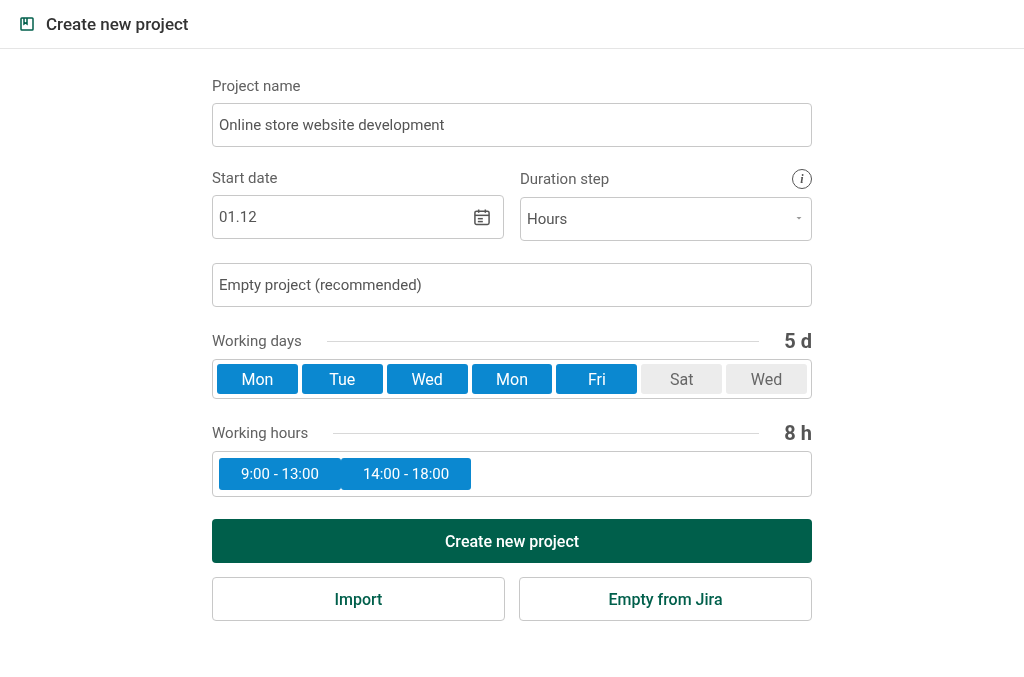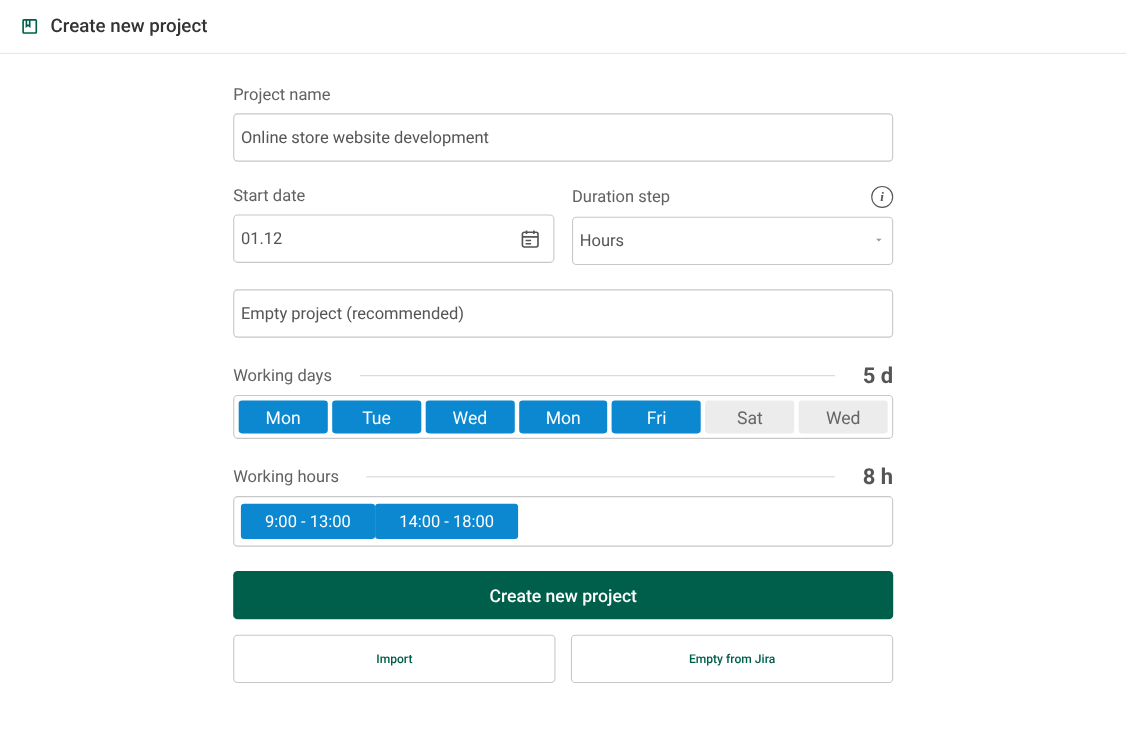--- a/index.html
+++ b/index.html
@@ -173,21 +173,21 @@
       display: flex;
       gap: 14px;
     }
     .secondary-button {
       flex: 1;
       height: 44px;
       background: #fff;
       border: 1px solid #c8c8c8;
       border-radius: 4px;
       color: #005f4b;
-      font-size: 11px;
+      font-size: 16px;
       font-weight: 500;
       cursor: pointer;
       font-family: inherit;
     }
   </style>
 </head>
 <body>
 
 <div class="header">
   <span class="header-icon">

